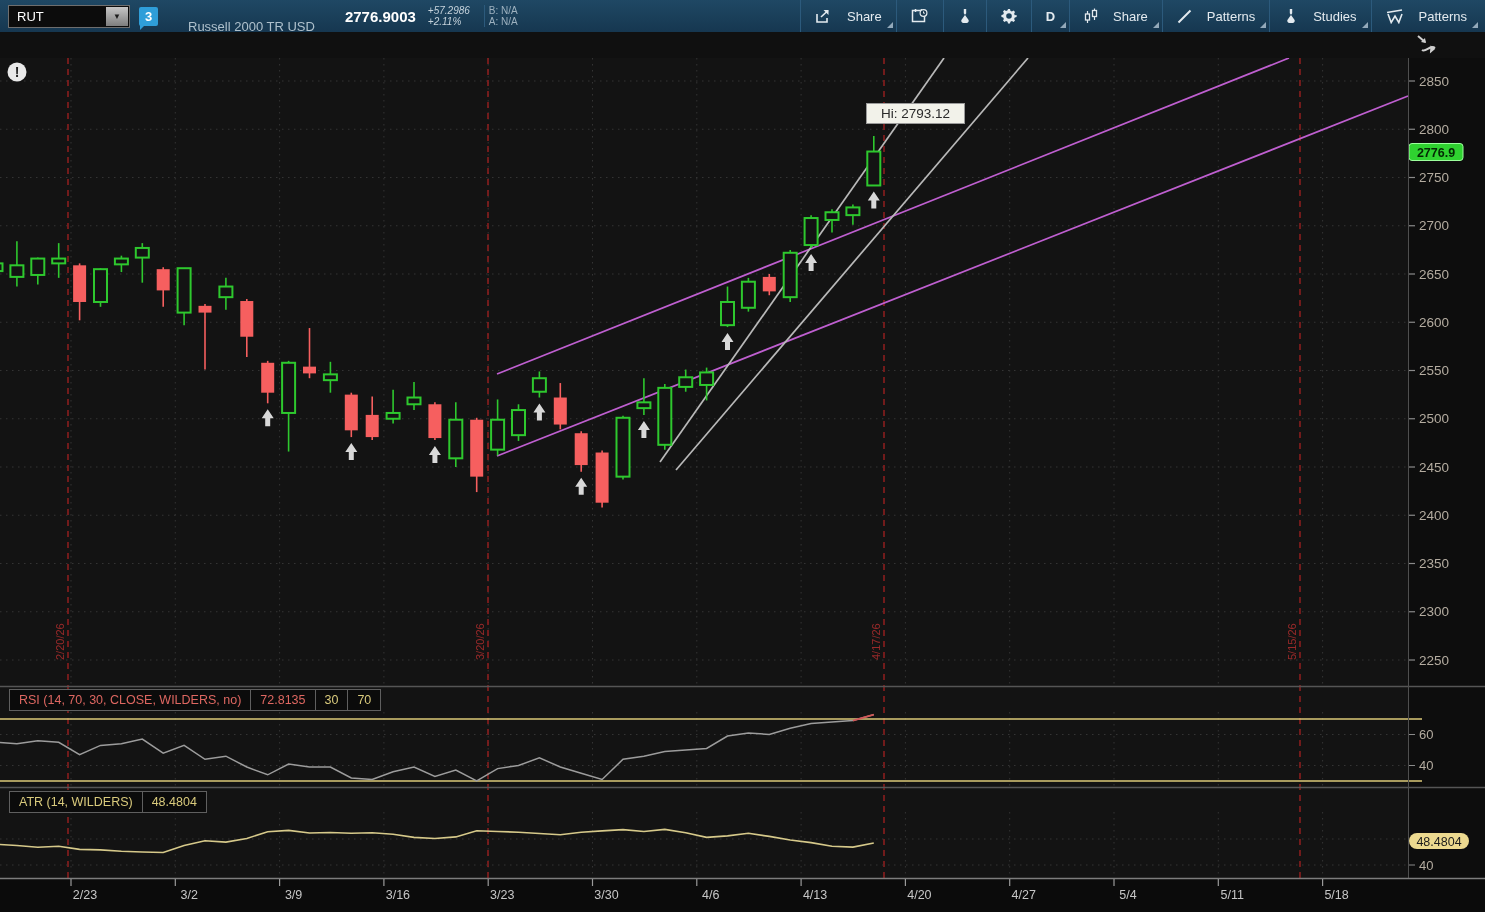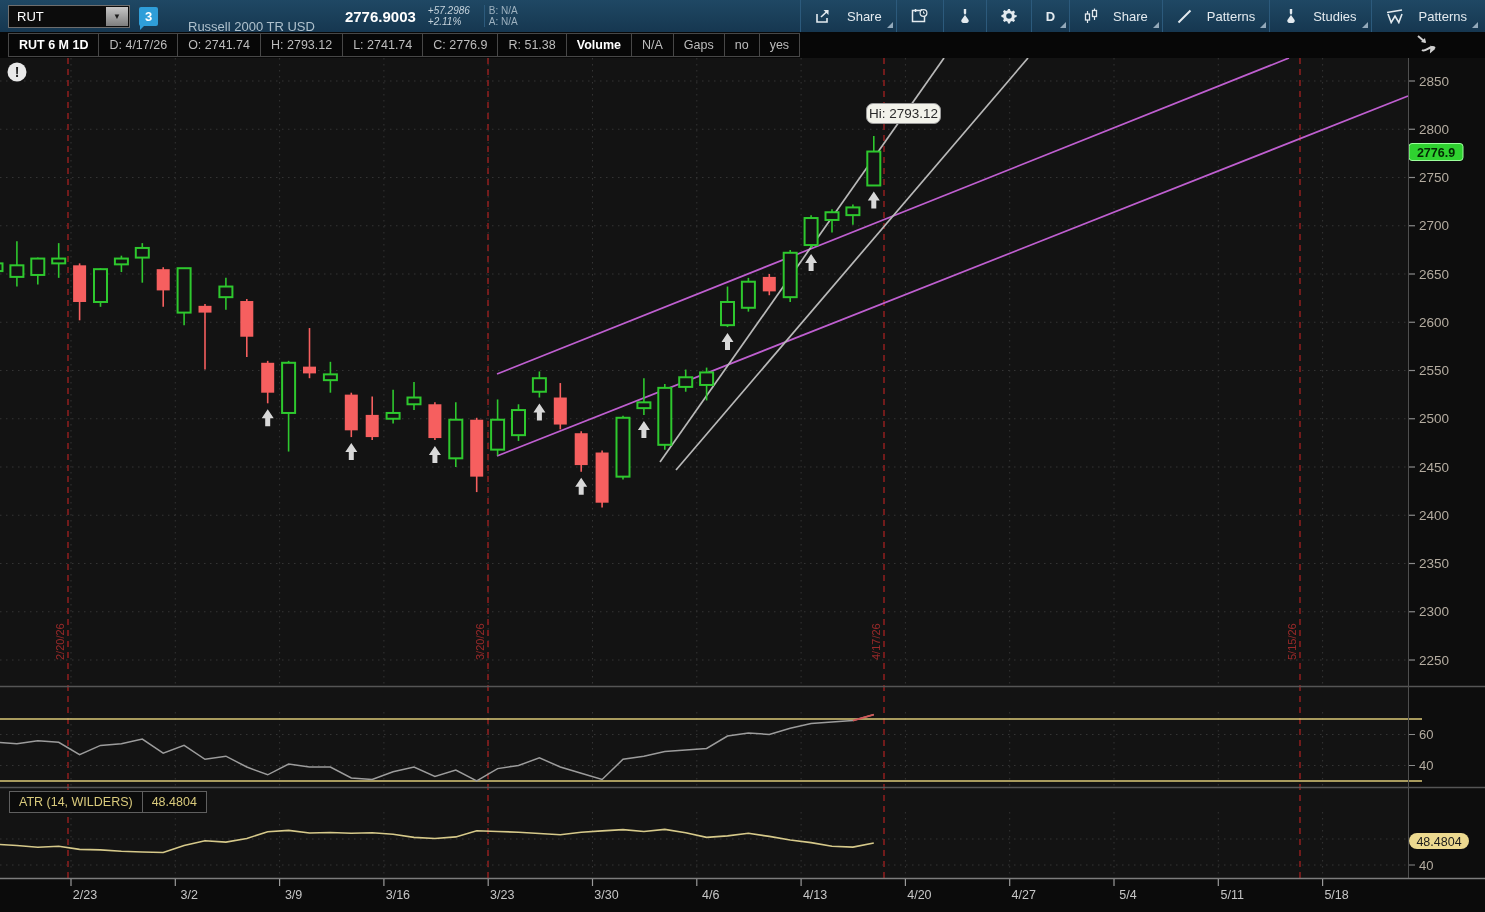--- a/index.html
+++ b/index.html
@@ -42,21 +42,21 @@
     border:1px solid #474747; margin-left:-1px; color:#bdbdbd; font-size:12.5px;
     white-space:nowrap; }
   .cb-cell.first { margin-left:0; }
   .cb-cell.title { color:#ffffff; font-weight:bold; }
   .cb-cell.boldw { color:#ffffff; font-weight:bold; }
 
   .left-strip { position:absolute; left:0; top:58px; width:4px; height:820px; background:#26648c; }
 
   
   .hi-tooltip { position:absolute; left:866px; top:103px; background:#f2f2ea;
-    border:1px solid #9a9a9a; border-radius:7px; padding:2px 2px; font-size:13.5px;
+    border:1px solid #9a9a9a; border-radius:0; padding:2px 14px; font-size:13.5px;
     color:#2a2a2a; z-index:5; }
   .ind-row { position:absolute; left:9px; display:flex; z-index:4; }
   .ind-box { border:1px solid #5f5f5f; background:#0b0b0b; padding:0 9px; height:22px;
     line-height:21px; font-size:12.5px; margin-left:-1px; white-space:nowrap; }
   .ind-box.first { margin-left:0; }
   .c-red { color:#de6761; }
   .c-yel { color:#d9ca7c; }
   .pan-icon { position:absolute; left:1414px; top:33px; z-index:4; }
 
   svg text { user-select:none; }
@@ -153,34 +153,20 @@
             <svg width="18" height="15" viewBox="0 0 18 15">
               <line x1="1" y1="3.5" x2="16" y2="1" stroke="#e3eaef" stroke-width="1.4"></line>
               <path d="M2 5l3.2 8.5L9 7l3.8 6.5L16 5" fill="none" stroke="#e3eaef" stroke-width="1.6"></path>
             </svg>
           </span>
         <span>Patterns</span>
       </div>
     </div>
   </div>
 
-  <div class="chartbar">
-    <div class="cb-cell first title">RUT 6 M 1D</div>
-    <div class="cb-cell">D: 4/17/26</div>
-    <div class="cb-cell">O: 2741.74</div>
-    <div class="cb-cell">H: 2793.12</div>
-    <div class="cb-cell">L: 2741.74</div>
-    <div class="cb-cell">C: 2776.9</div>
-    <div class="cb-cell">R: 51.38</div>
-    <div class="cb-cell boldw">Volume</div>
-    <div class="cb-cell">N/A</div>
-    <div class="cb-cell">Gaps</div>
-    <div class="cb-cell">no</div>
-    <div class="cb-cell">yes</div>
-  </div>
 
   <div class="pan-icon">
     <svg width="30" height="24" viewBox="0 0 30 24">
         <path d="M4 3l7 6" stroke="#cfcfcf" stroke-width="2" fill="none"></path>
         <path d="M12 10l-1-5-4 4z" fill="#cfcfcf"></path>
         <path d="M8 17c4 3 8-6 13-2" stroke="#cfcfcf" stroke-width="2" fill="none"></path>
         <path d="M14 20l7-2-3-5z" fill="#cfcfcf" transform="rotate(-25 16 16)"></path>
       </svg>
   </div>
 
@@ -462,20 +448,26 @@
         <text x="1023.6999999999999" y="899" text-anchor="middle" fill="#c6c6c6" font-size="12.5">4/27</text>
         <line x1="1114" y1="879" x2="1114" y2="886" stroke="#9a9a9a" stroke-width="1.2"></line>
         <text x="1128" y="899" text-anchor="middle" fill="#c6c6c6" font-size="12.5">5/4</text>
         <line x1="1218.3" y1="879" x2="1218.3" y2="886" stroke="#9a9a9a" stroke-width="1.2"></line>
         <text x="1232.3" y="899" text-anchor="middle" fill="#c6c6c6" font-size="12.5">5/11</text>
         <line x1="1322.6" y1="879" x2="1322.6" y2="886" stroke="#9a9a9a" stroke-width="1.2"></line>
         <text x="1336.6" y="899" text-anchor="middle" fill="#c6c6c6" font-size="12.5">5/18</text>
       </g>
     </svg>
 
+  <div class="ind-row" style="top:689px">
+    <div class="ind-box first c-red">RSI (14, 70, 30, CLOSE, WILDERS, no)</div>
+    <div class="ind-box c-red">72.8135</div>
+    <div class="ind-box c-yel">30</div>
+    <div class="ind-box c-yel">70</div>
+  </div>
   <div class="ind-row" style="top:791px">
     <div class="ind-box first c-yel">ATR (14, WILDERS)</div>
     <div class="ind-box c-yel">48.4804</div>
   </div>
 
   <div class="hi-tooltip">Hi: 2793.12</div>
 
 </div>
 
 </body></html>

